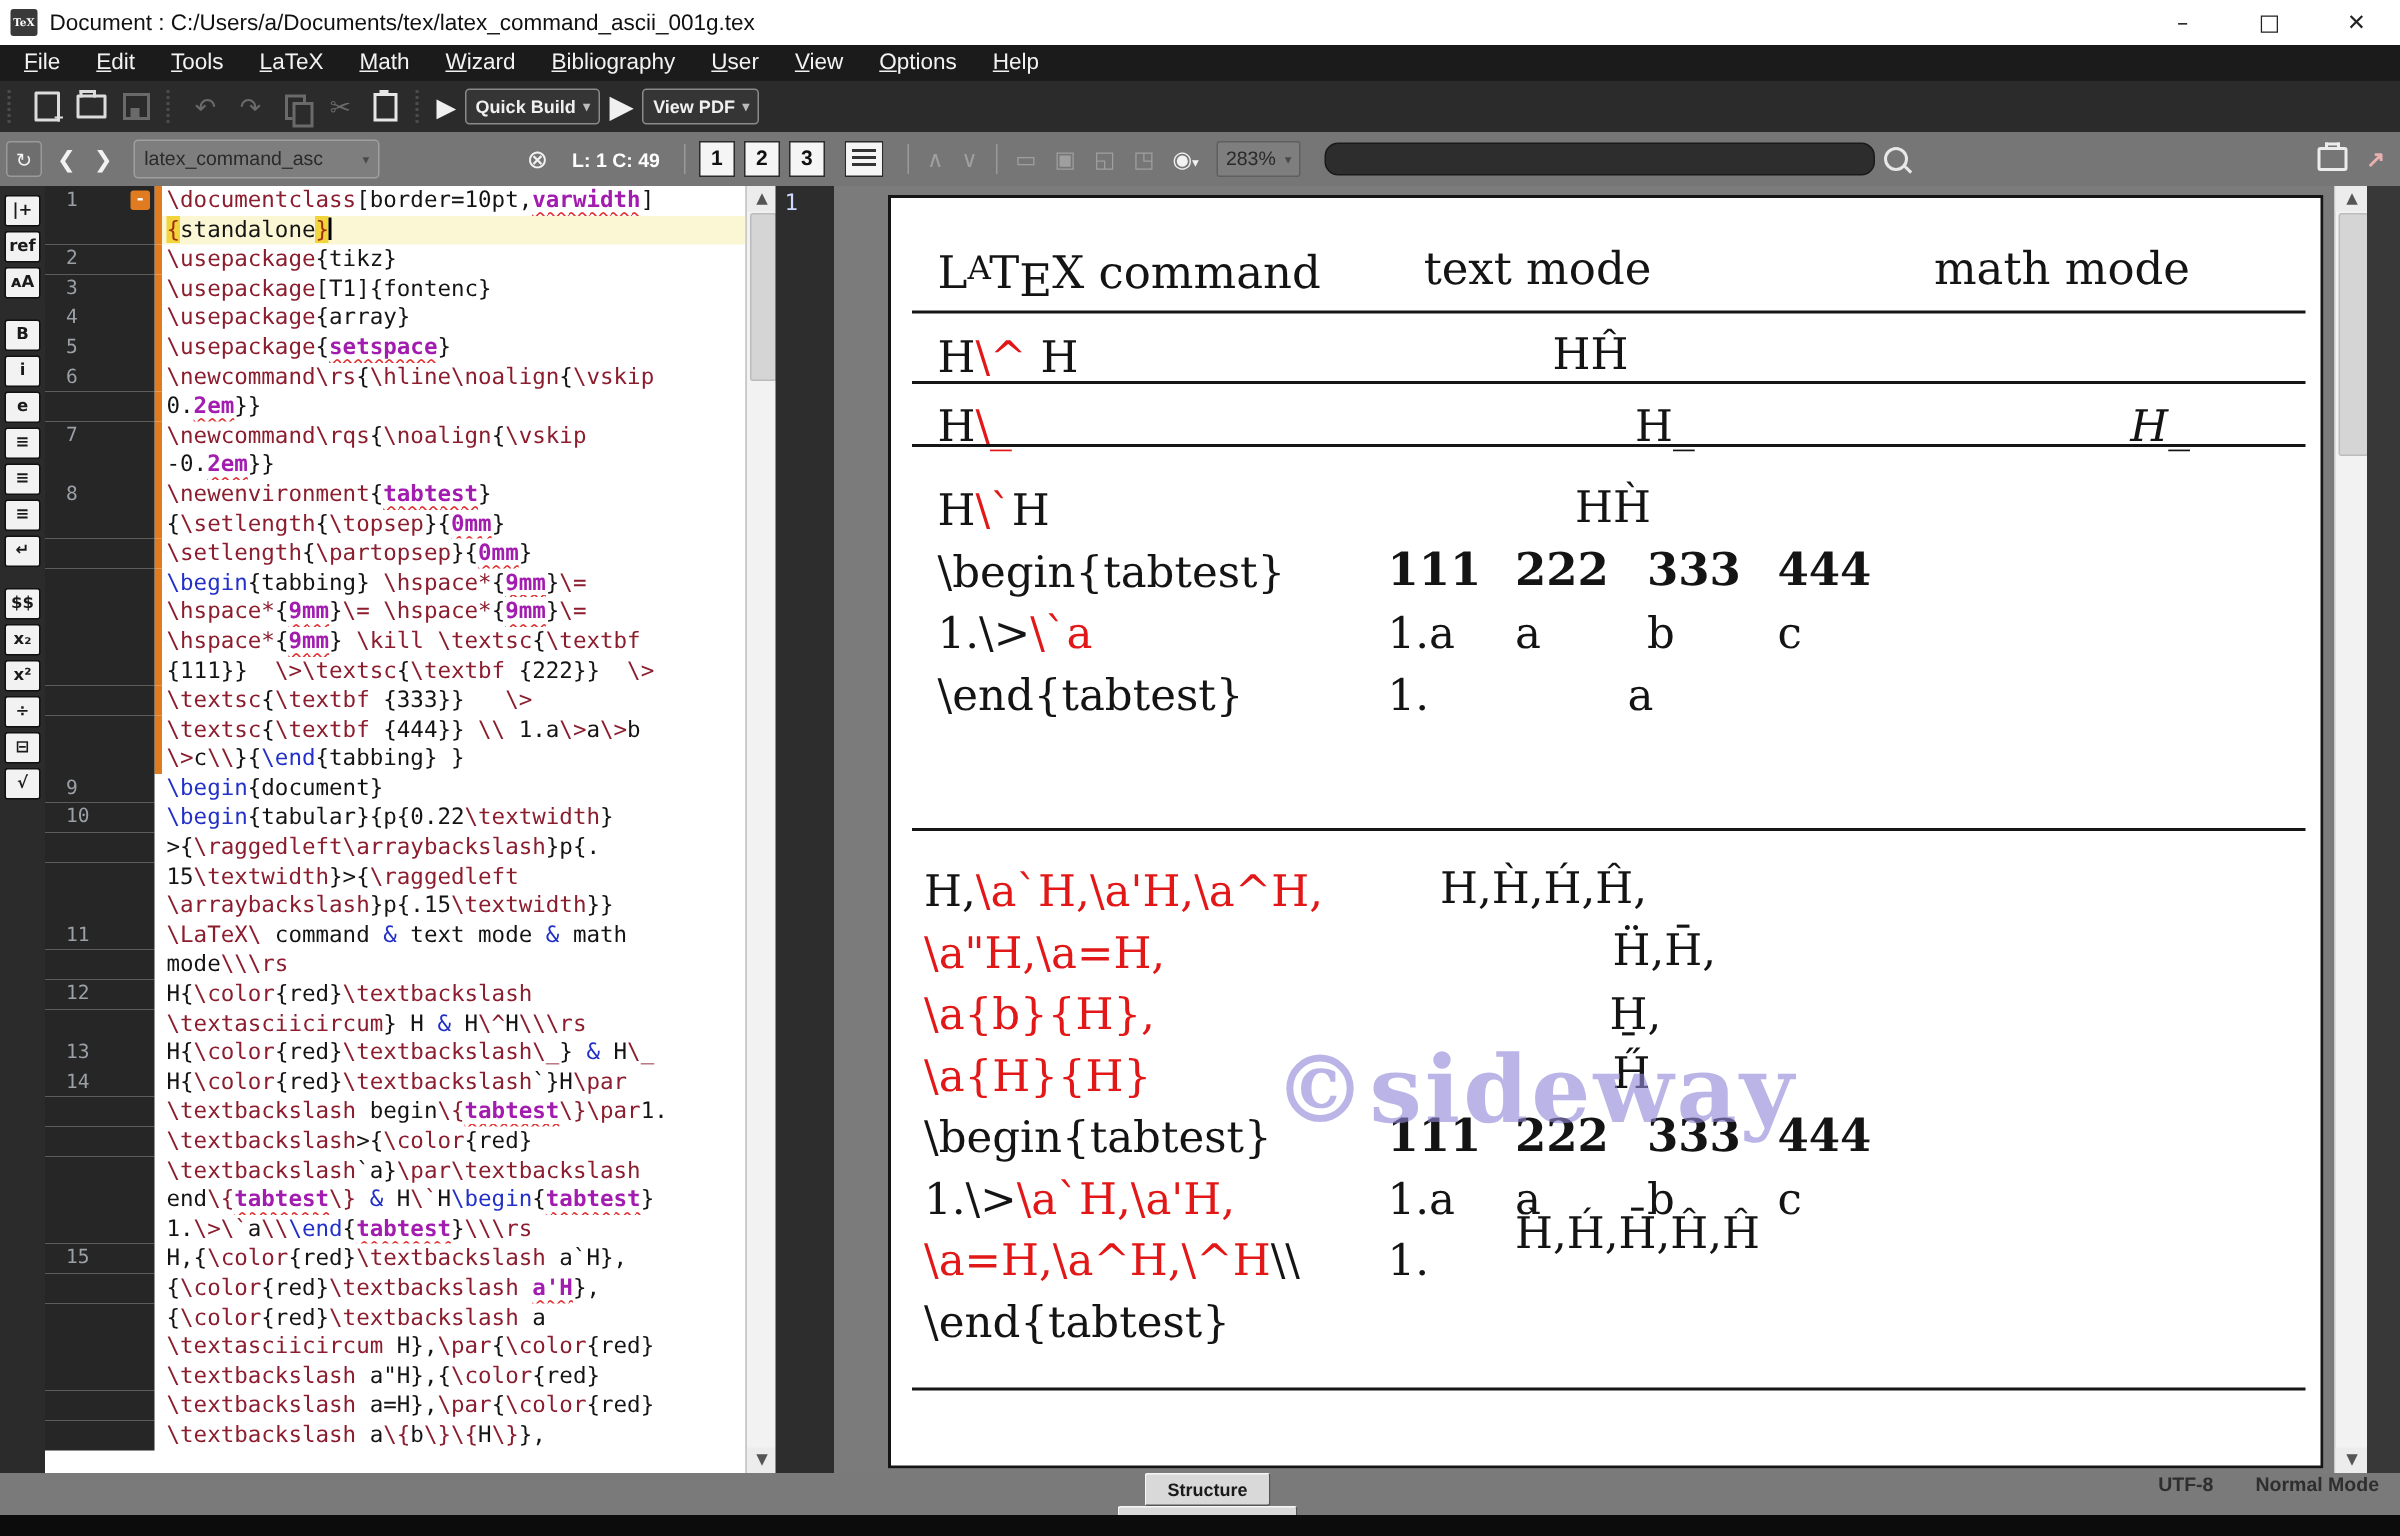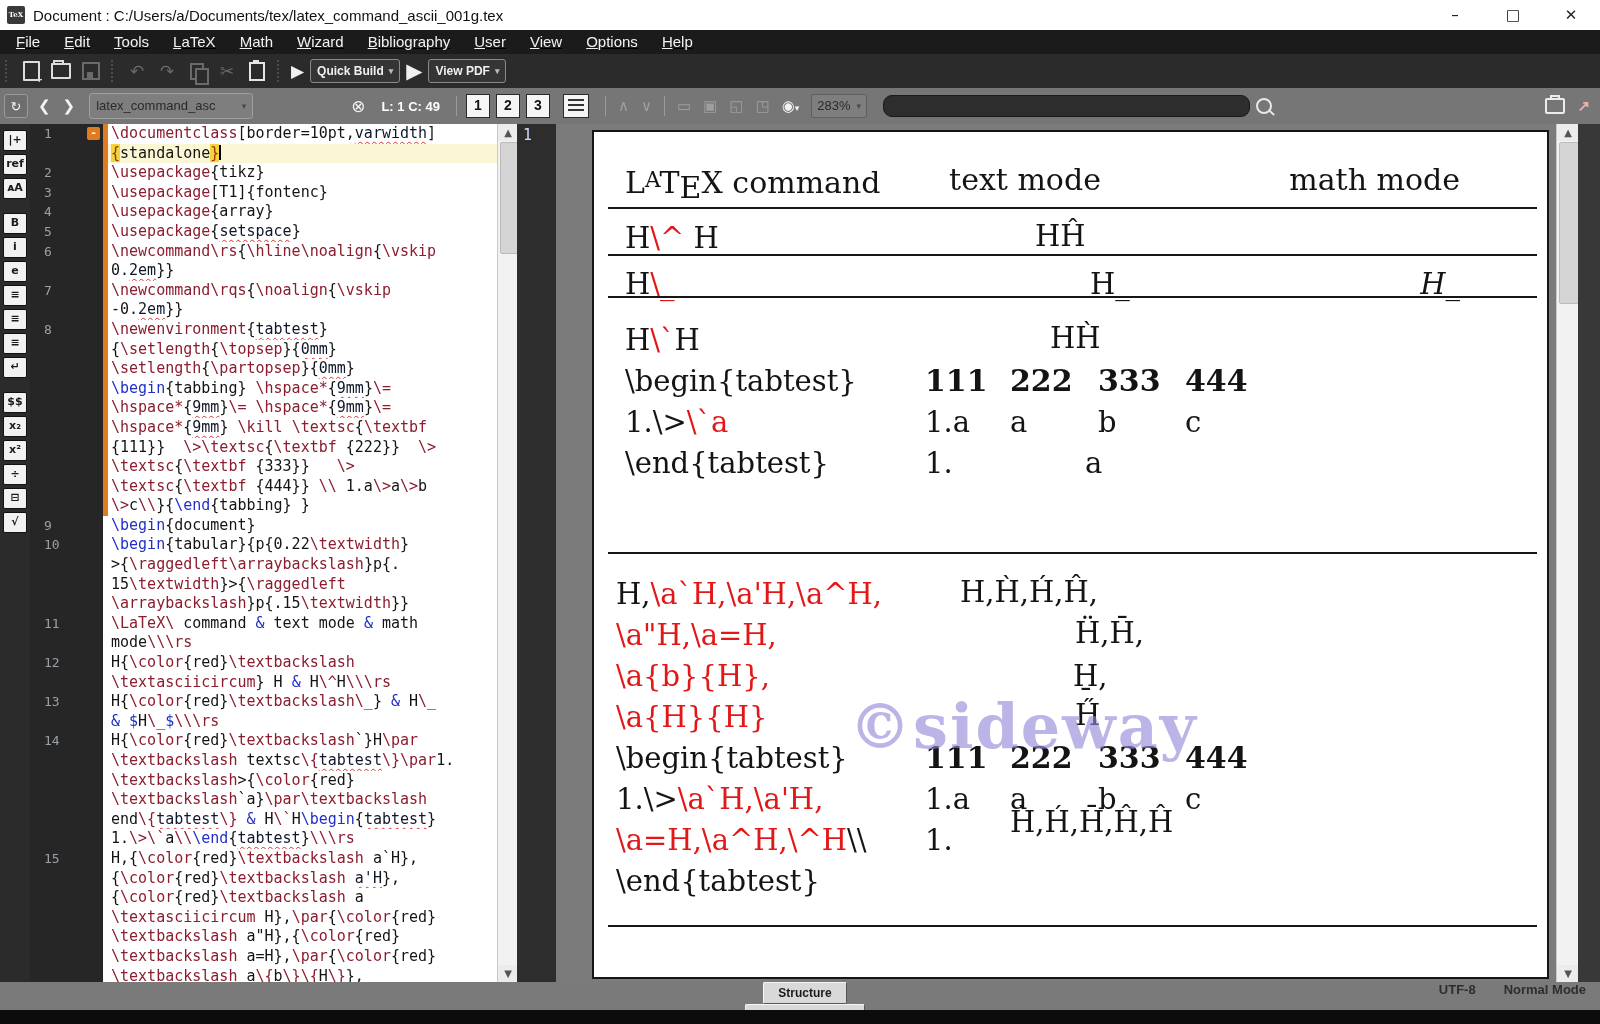--- a/index.html
+++ b/index.html
@@ -8,21 +8,21 @@
   
   .titlebar{position:absolute;left:0;top:0;width:1600px;height:30px;background:#ffffff;
             display:flex;align-items:center;border-bottom:1px solid #d0d0d0;}
   .appicon{width:18px;height:18px;margin:0 8px 0 7px;background:#3a3a3a;color:#fff;
            font:bold 7px/18px "DejaVu Serif",serif;text-align:center;border-radius:2px;}
   .title-text{font-size:15px;color:#111;}
   .wctrls{position:absolute;right:0;top:0;height:30px;display:flex;}
   .wbtn{width:58px;height:30px;text-align:center;font:15px/30px "DejaVu Sans",sans-serif;color:#222;}
   
   .menubar{position:absolute;left:0;top:30px;width:1600px;height:24px;background:#1b1b1b;
-           display:flex;align-items:center;padding-left:4px;box-sizing:border-box;text-decoration:underline;}
+           display:flex;align-items:center;padding-left:4px;box-sizing:border-box;}
   .menu-item{color:#f2f2f2;font-size:15px;padding:0 12px;height:24px;line-height:24px;}
   .menu-item::first-letter{text-decoration:underline;}
   
   .toolbar1{position:absolute;left:0;top:54px;width:1600px;height:34px;background:#2b2b2b;
             display:flex;align-items:center;}
   .grip{width:6px;height:22px;margin:0 5px;background:repeating-linear-gradient(#555 0 2px,transparent 2px 4px);
         background-size:2px 100%;background-repeat:repeat-y;opacity:.8;}
   .tb-ic{width:26px;height:24px;display:flex;align-items:center;justify-content:center;margin:0 2px;position:relative;}
   .mini-doc{width:13px;height:16px;border:2px solid #dcdcdc;border-radius:1px;position:relative;}
   .mini-doc.plus::after{content:"+";position:absolute;right:-5px;bottom:-6px;color:#dcdcdc;font:bold 11px/11px "Liberation Sans",sans-serif;}
@@ -82,21 +82,21 @@
   .ed-row.cur .ln{color:#e8e8e8;}
   .fold{position:absolute;right:3px;top:3px;width:13px;height:13px;background:#e07b1f;color:#fff;
         font:bold 11px/12px "DejaVu Sans Mono",monospace;text-align:center;border-radius:2px;}
   .mbar{width:5px;min-width:5px;background:transparent;}
   .mbar.on{background:#e07b1f;}
   .code{flex:1;white-space:pre;font:15px/19.6px "DejaVu Sans Mono",monospace;padding-left:3px;overflow:hidden;}
   .ed-row.cur .code{background:#fbf6d4;}
   .sg-c{color:#8b1d2e;}
   .sg-k{color:#2230c8;}
   .sg-t{color:#141414;}
-  .sg-s{color:#0f172a;text-decoration:underline;text-decoration-style:wavy;text-decoration-color:#e03030;text-decoration-thickness:1px;text-underline-offset:3px;}
+  .sg-s{color:#a21caf;text-decoration:underline;text-decoration-style:wavy;text-decoration-color:#e03030;text-decoration-thickness:1px;text-underline-offset:3px;font-weight:bold;}
   .sg-h{background:#f2d53c;color:#a03010;}
   .caret{display:inline-block;width:2px;height:15px;background:#000;vertical-align:-2px;}
   
   .scrollbar{position:absolute;top:0;width:20px;height:858px;background:#f2f2f2;border-left:1px solid #c9c9c9;}
   .sb-ed{left:497px;}
   .sb-arrow{position:absolute;left:0;width:20px;height:17px;color:#555;font:10px/17px "DejaVu Sans",sans-serif;text-align:center;background:#ececec;}
   .sb-up{top:0;} .sb-down{bottom:0;}
   .sb-thumb{position:absolute;left:2px;width:16px;background:#d5d5d5;border:1px solid #bbb;border-radius:2px;}
   
   .darkstrip{position:absolute;left:517px;top:0;width:39px;height:858px;background:#2d2d2d;}
@@ -405,33 +405,28 @@
           <span class="ln"></span>
           <span class="mbar"></span>
           <span class="code"><span class="sg-c">\textasciicircum</span><span class="sg-t">} H </span><span class="sg-k">&amp;</span><span class="sg-t"> H</span><span class="sg-c">\^</span><span class="sg-t">H</span><span class="sg-c">\\\rs</span></span>
         </div>
         <div class="ed-row">
           <span class="ln">13</span>
           <span class="mbar"></span>
           <span class="code"><span class="sg-t">H{</span><span class="sg-c">\color</span><span class="sg-t">{red}</span><span class="sg-c">\textbackslash\_</span><span class="sg-t">} </span><span class="sg-k">&amp;</span><span class="sg-t"> H</span><span class="sg-c">\_</span></span>
         </div>
         <div class="ed-row">
-          <span class="ln"></span>
-          <span class="mbar"></span>
-          <span class="code"><span class="sg-k">&amp;</span><span class="sg-t"> </span><span class="sg-k">$</span><span class="sg-t">H</span><span class="sg-c">\_</span><span class="sg-k">$</span><span class="sg-c">\\\rs</span></span>
-        </div>
-        <div class="ed-row">
           <span class="ln">14</span>
           <span class="mbar"></span>
           <span class="code"><span class="sg-t">H{</span><span class="sg-c">\color</span><span class="sg-t">{red}</span><span class="sg-c">\textbackslash</span><span class="sg-t">`}H</span><span class="sg-c">\par</span></span>
         </div>
         <div class="ed-row">
           <span class="ln"></span>
           <span class="mbar"></span>
-          <span class="code"><span class="sg-c">\textbackslash</span><span class="sg-t"> textsc</span><span class="sg-c">\{</span><span class="sg-s">tabtest</span><span class="sg-c">\}</span><span class="sg-c">\par</span><span class="sg-t">1.</span></span>
+          <span class="code"><span class="sg-c">\textbackslash</span><span class="sg-t"> begin</span><span class="sg-c">\{</span><span class="sg-s">tabtest</span><span class="sg-c">\}</span><span class="sg-c">\par</span><span class="sg-t">1.</span></span>
         </div>
         <div class="ed-row">
           <span class="ln"></span>
           <span class="mbar"></span>
           <span class="code"><span class="sg-c">\textbackslash</span><span class="sg-t">&gt;{</span><span class="sg-c">\color</span><span class="sg-t">{red}</span></span>
         </div>
         <div class="ed-row">
           <span class="ln"></span>
           <span class="mbar"></span>
           <span class="code"><span class="sg-c">\textbackslash</span><span class="sg-t">`a}</span><span class="sg-c">\par\textbackslash</span></span>

